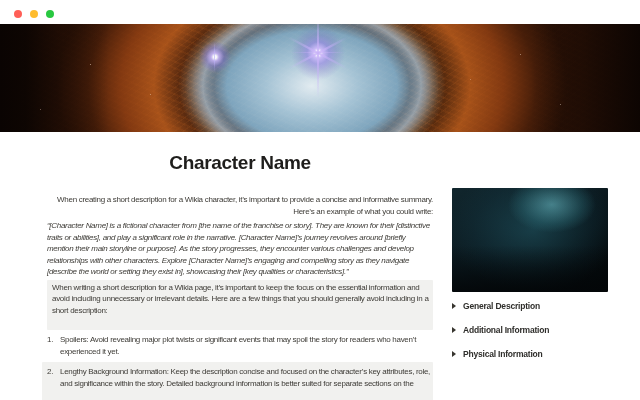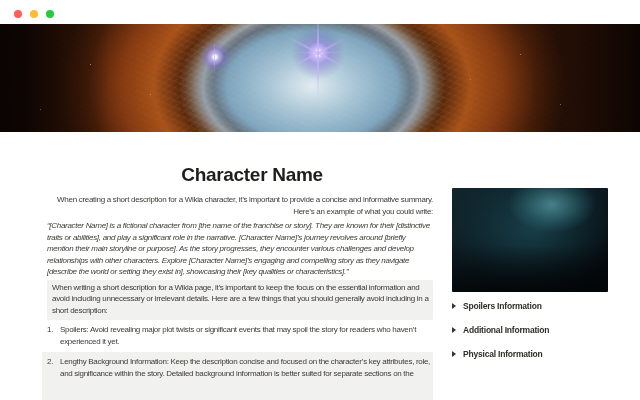--- a/index.html
+++ b/index.html
@@ -34,32 +34,32 @@
   .spike.d1{left:317px;top:-4px;width:2px;height:66px;transform:rotate(62deg);}
   .spike.d2{left:317px;top:-4px;width:2px;height:66px;transform:rotate(-62deg);}
   .spike.h1{left:290px;top:28px;width:56px;height:1px;background:linear-gradient(to right,transparent,rgba(200,178,248,.6),transparent);}
   .spike.v2{left:214px;top:18px;width:1px;height:30px;background:linear-gradient(to bottom,transparent,rgba(190,180,250,.7),transparent);}
   .speckles{position:absolute;left:0;top:0;width:1px;height:1px;background:transparent;
     box-shadow:90px 40px 0 rgba(255,230,210,.5), 150px 70px 0 rgba(255,240,220,.4),
                520px 30px 0 rgba(255,235,215,.45), 560px 80px 0 rgba(255,240,225,.4),
                470px 55px 0 rgba(255,220,200,.35), 40px 85px 0 rgba(255,225,205,.35);}
   
   .page-title{
-    position:absolute;left:47px;top:150px;width:386px;margin:12px;
+    position:absolute;left:47px;top:150px;width:386px;margin:0;
     text-align:center;font-size:19px;line-height:26px;font-weight:700;
     letter-spacing:-.3px;color:#1f1e1c;
   }
   .content{position:absolute;left:47px;top:194px;width:386px;}
   .content h3{margin:0 0 6px 0;font-size:11.5px;line-height:14px;font-weight:700;letter-spacing:-.2px;color:#2f2e2b;}
   .content p, .li-text, .num{font-size:8px;line-height:11.5px;letter-spacing:-.3px;color:#3d3b36;}
   .content p{margin:0;}
   .p-intro{margin-bottom:3px !important;text-align:right;}
   .p-quote{margin-bottom:2px !important;font-style:italic;}
   .p-reminder{margin-bottom:1px !important;}
-  .callout{background:#f1f1ef;margin-left:-5px;padding:2px 2px 4px 5px;border-radius:1px;}
+  .callout{background:#f1f1ef;margin-left:-5px;padding:2px 2px 14px 5px;border-radius:1px;}
   .li{display:flex;margin-top:2px;margin-left:-5px;padding:2px 2px 2px 5px;}
   .li .num{width:13px;flex:0 0 13px;}
   .li .li-text{flex:1;}
   .li.gray{background:#f1f1ef;border-radius:1px;margin-top:3px;padding-top:4px;padding-bottom:26px;}
   
   .side-image{
     position:absolute;left:452px;top:188px;width:156px;height:104px;border-radius:1px;
     background:
       linear-gradient(to top, rgba(3,6,8,.85), transparent 45%),
       radial-gradient(ellipse 55px 35px at 64% 16%, rgba(120,210,220,.5), rgba(60,140,150,.25) 55%, transparent 80%),
@@ -103,21 +103,21 @@
     <span class="num">2.</span>
     <span class="li-text">Lengthy Background Information: Keep the description concise and focused on the character’s key attributes, role, and significance within the story. Detailed background information is better suited for separate sections on the</span>
   </div>
 </div>
 
 <div class="side-image"></div>
 
 <div class="toggles">
   <div class="toggle-row">
     <span class="tri"></span>
-    <span class="toggle-label">Spoilers Information</span>
+    <span class="toggle-label">General Description</span>
   </div>
   <div class="toggle-row">
     <span class="tri"></span>
     <span class="toggle-label">Additional Information</span>
   </div>
   <div class="toggle-row">
     <span class="tri"></span>
     <span class="toggle-label">Physical Information</span>
   </div>
 </div>

